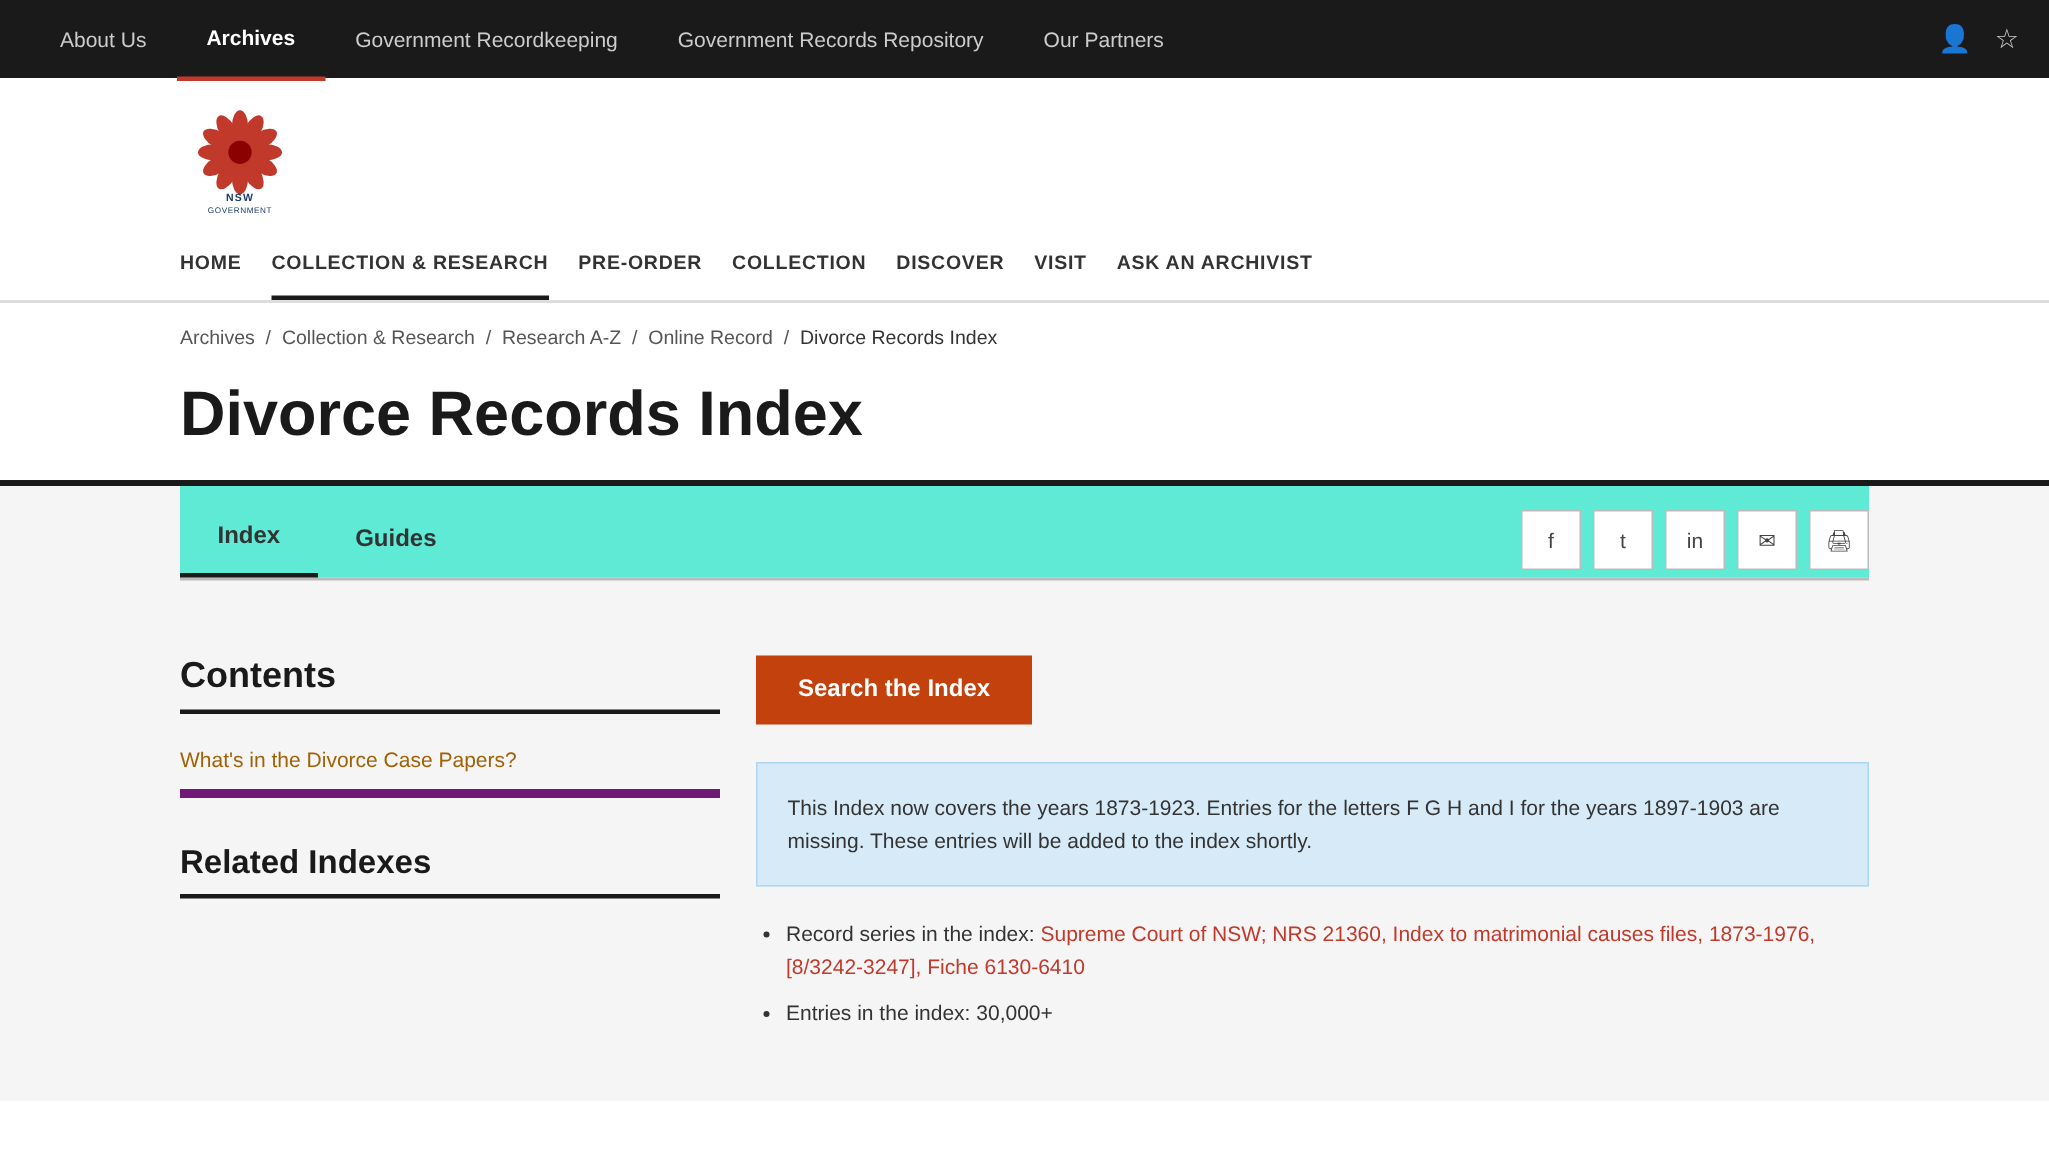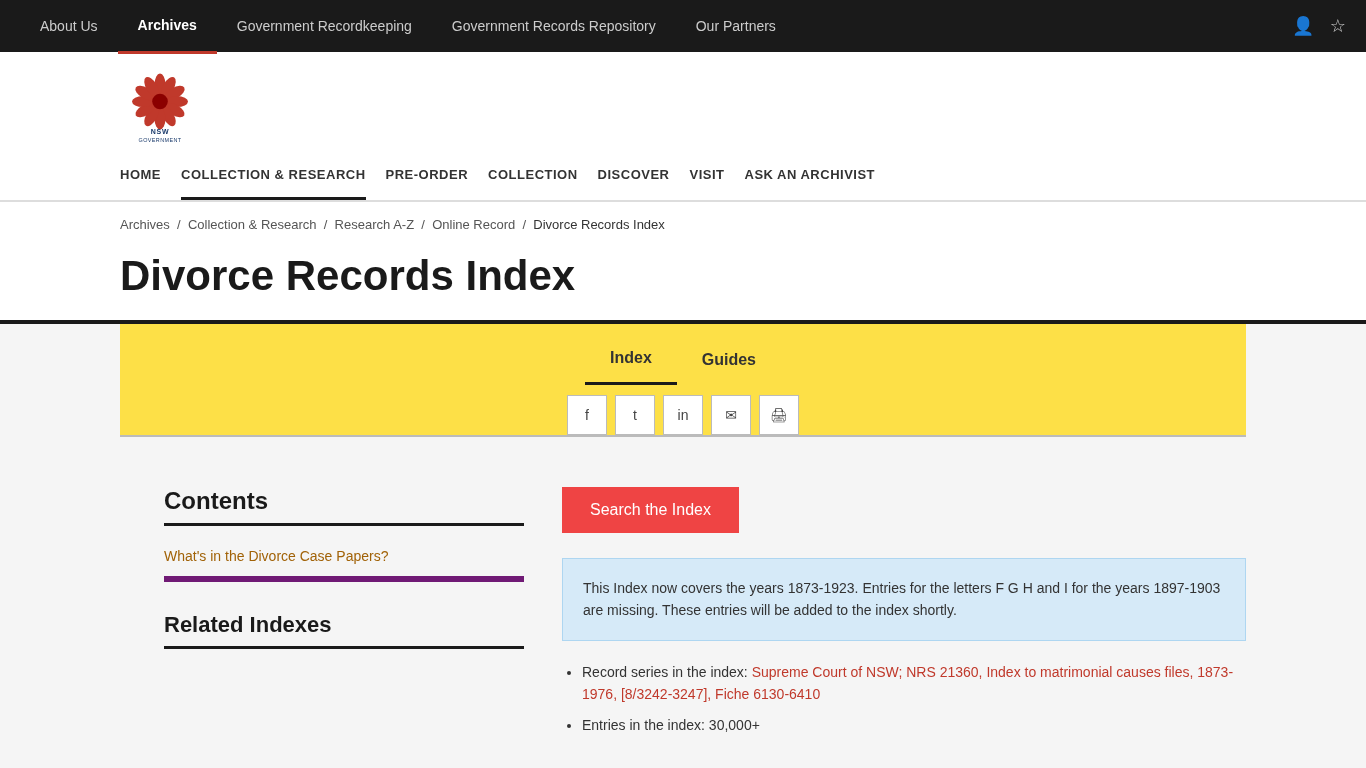--- a/index.html
+++ b/index.html
@@ -100,26 +100,25 @@
     }
 
     
     .content-area {
       background: #f5f5f5;
       padding: 0 120px 40px 120px;
     }
 
     
     .tabs-bar {
-      background: #fde047;
+      background: #5eead4;
       display: flex;
       align-items: center;
       justify-content: space-between;
       padding-top: 0;
-      flex-direction: column;
     }
     .tabs {
       display: flex;
       gap: 0;
       margin-top: 10px;
     }
     .tab {
       padding: 15px 25px;
       font-size: 16px;
       cursor: pointer;
@@ -153,23 +152,22 @@
 
     
     .tab-separator {
       border-bottom: 2px solid #bbb;
       margin-bottom: 30px;
     }
 
     
     .two-col {
       display: flex;
-      gap: 38px;
+      gap: 24px;
       padding-top: 20px;
-      margin-left: 44px;
     }
     .left-col {
       width: 360px;
       flex-shrink: 0;
     }
     .right-col {
       flex: 1;
     }
 
     
@@ -203,26 +201,26 @@
     .related-link {
       display: block;
       color: #c0392b;
       text-decoration: none;
       font-size: 14px;
       margin-top: 12px;
     }
 
     
     .search-index-btn {
-      background: #ef4444;
+      background: #c2410c;
       color: #fff;
       border: none;
       padding: 14px 28px;
       font-size: 16px;
-      font-weight: normal;
+      font-weight: bold;
       cursor: pointer;
       margin-bottom: 25px;
     }
 
     
     .info-box {
       background: #d6eaf8;
       border: 1px solid #aed6f1;
       padding: 18px 20px;
       font-size: 14px;

